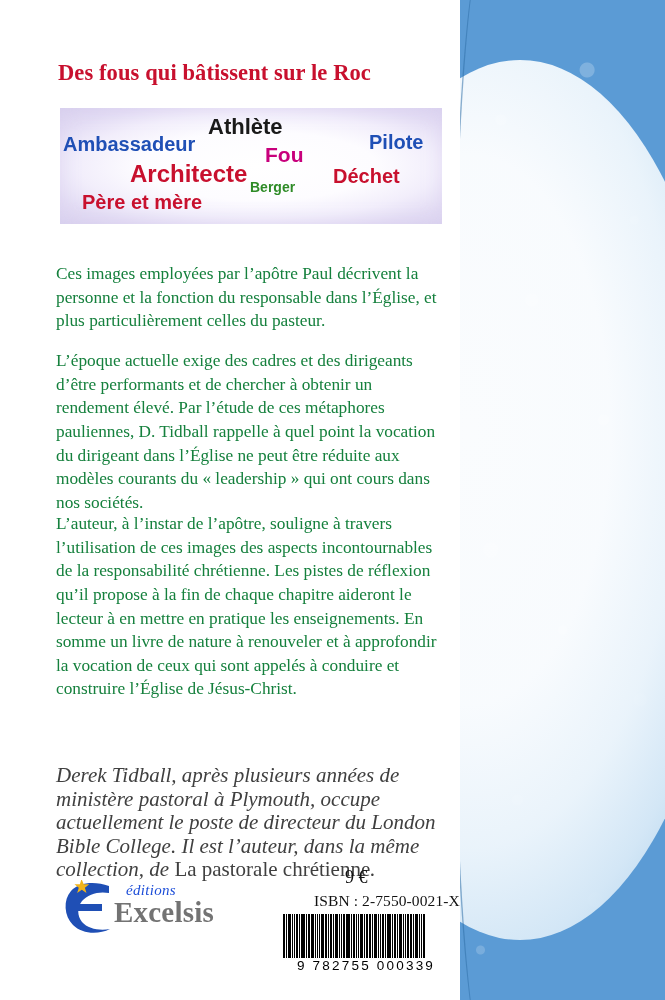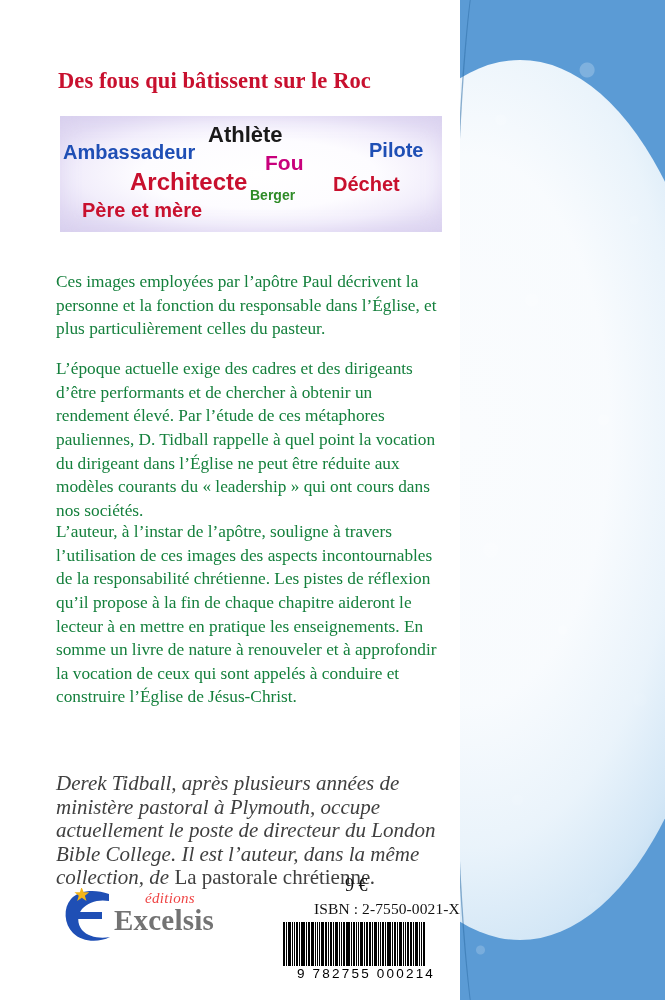--- a/index.html
+++ b/index.html
@@ -77,21 +77,21 @@
     width: 70px;
     height: 1120px;
     border-radius: 50%;
     border-left: 2px solid rgba(47,111,168,0.55);
   }
 
   
   #content {
     position: absolute;
     left: 0;
-    top: 16px;
+    top: 8px;
     width: 462px;
     height: 796px;
     padding: 16px;
   }
 
   #book-title {
     position: absolute;
     left: 58px;
     top: 52px;
     width: 400px;
@@ -167,25 +167,24 @@
   }
   #logo .logo-text-wrap {
     position: absolute;
     left: 52px;
     top: 2px;
   }
   #logo .logo-editions {
     font-family: "Liberation Serif", serif;
     font-style: italic;
     font-size: 15px;
-    color: #ef4444;
+    color: #1d4ed8;
     letter-spacing: 0.3px;
     display: block;
     margin-left: 12px;
-    text-align: center;
   }
   #logo .logo-excelsis {
     font-family: "Liberation Serif", serif;
     font-weight: bold;
     font-size: 29px;
     color: #737373;
     letter-spacing: 0.2px;
     display: block;
     margin-top: -3px;
   }
@@ -337,16 +336,16 @@
         <i style="width:1px"></i>
       <i style="width:1px"></i>
         <i style="width:2px"></i>
         <i style="width:2px"></i>
         <i style="width:1px"></i>
       <i style="width:3px"></i>
         <i style="width:1px"></i>
         <i style="width:1px"></i>
         <i style="width:2px"></i>
     </div>
-    <div id="barcode-digits">9 782755 000214</div>
+    <div id="barcode-digits">9 782755 000339</div>
   </div>
 
 </div>
 
 </body></html>

